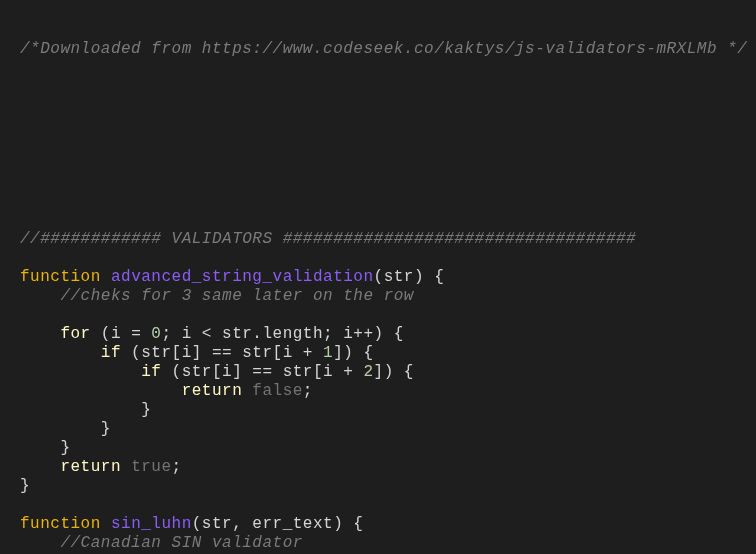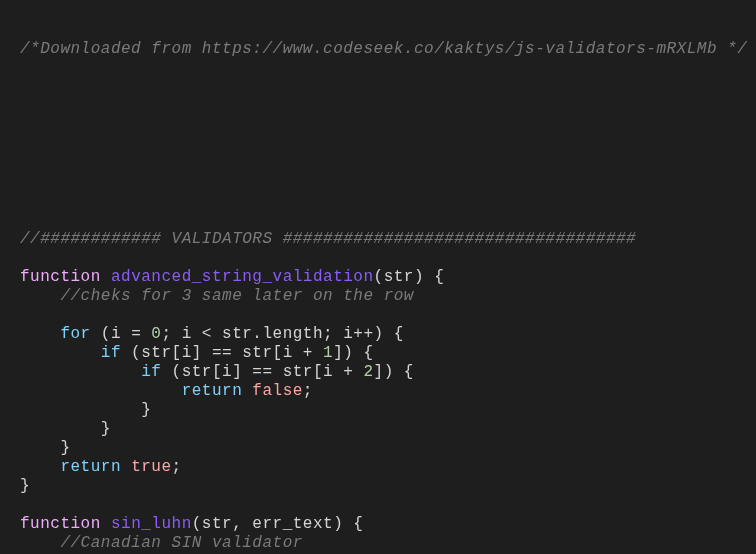--- a/index.html
+++ b/index.html
@@ -14,24 +14,24 @@
     overflow: hidden;
     padding: 0;
   }
   .code-area {
     padding: 2px 0 0 20px;
     white-space: pre;
     letter-spacing: 0.5px;
   }
   .line { min-height: 19px; }
   .comment { color: #7a7a7a; font-style: italic; }
-  .keyword { color: #7dd3fc; }
-  .keyword-decl { color: #f0abfc; }
+  .keyword { color: #fef9c3; }
+  .keyword-decl { color: #eab308; }
   .func-name { color: #8b5cf6; }
   .number { color: #b5cea8; }
-  .bool { color: #fca5a5; }
+  .bool { color: #737373; }
   .punct { color: #d4d4d4; text-align: center; }
   .plain { color: #d4d4d4; }
 </style>
 </head>
 <body>
 
 <div class="code-area" id="code-root"><div class="line"></div><div class="line"></div><div class="line"><span class="comment">/*Downloaded from https://www.codeseek.co/kaktys/js-validators-mRXLMb */</span></div><div class="line"></div><div class="line"></div><div class="line"></div><div class="line"></div><div class="line"></div><div class="line"></div><div class="line"></div><div class="line"></div><div class="line"></div><div class="line"><span class="comment">//############ VALIDATORS ###################################</span></div><div class="line"></div><div class="line"><span class="keyword-decl">function</span><span class="plain"> </span><span class="func-name">advanced_string_validation</span><span class="punct">(str) {</span></div><div class="line"><span class="plain">    </span><span class="comment">//cheks for 3 same later on the row</span></div><div class="line"></div><div class="line"><span class="plain">    </span><span class="keyword">for</span><span class="plain"> (i = </span><span class="number">0</span><span class="plain">; i &lt; str.length; i++) {</span></div><div class="line"><span class="plain">        </span><span class="keyword">if</span><span class="plain"> (str[i] == str[i + </span><span class="number">1</span><span class="plain">]) {</span></div><div class="line"><span class="plain">            </span><span class="keyword">if</span><span class="plain"> (str[i] == str[i + </span><span class="number">2</span><span class="plain">]) {</span></div><div class="line"><span class="plain">                </span><span class="keyword">return</span><span class="plain"> </span><span class="bool">false</span><span class="plain">;</span></div><div class="line"><span class="plain">            }</span></div><div class="line"><span class="plain">        }</span></div><div class="line"><span class="plain">    }</span></div><div class="line"><span class="plain">    </span><span class="keyword">return</span><span class="plain"> </span><span class="bool">true</span><span class="plain">;</span></div><div class="line"><span class="plain">}</span></div><div class="line"></div><div class="line"><span class="keyword-decl">function</span><span class="plain"> </span><span class="func-name">sin_luhn</span><span class="plain">(str, err_text) {</span></div><div class="line"><span class="plain">    </span><span class="comment">//Canadian SIN validator</span></div></div>
 
 </body></html>

